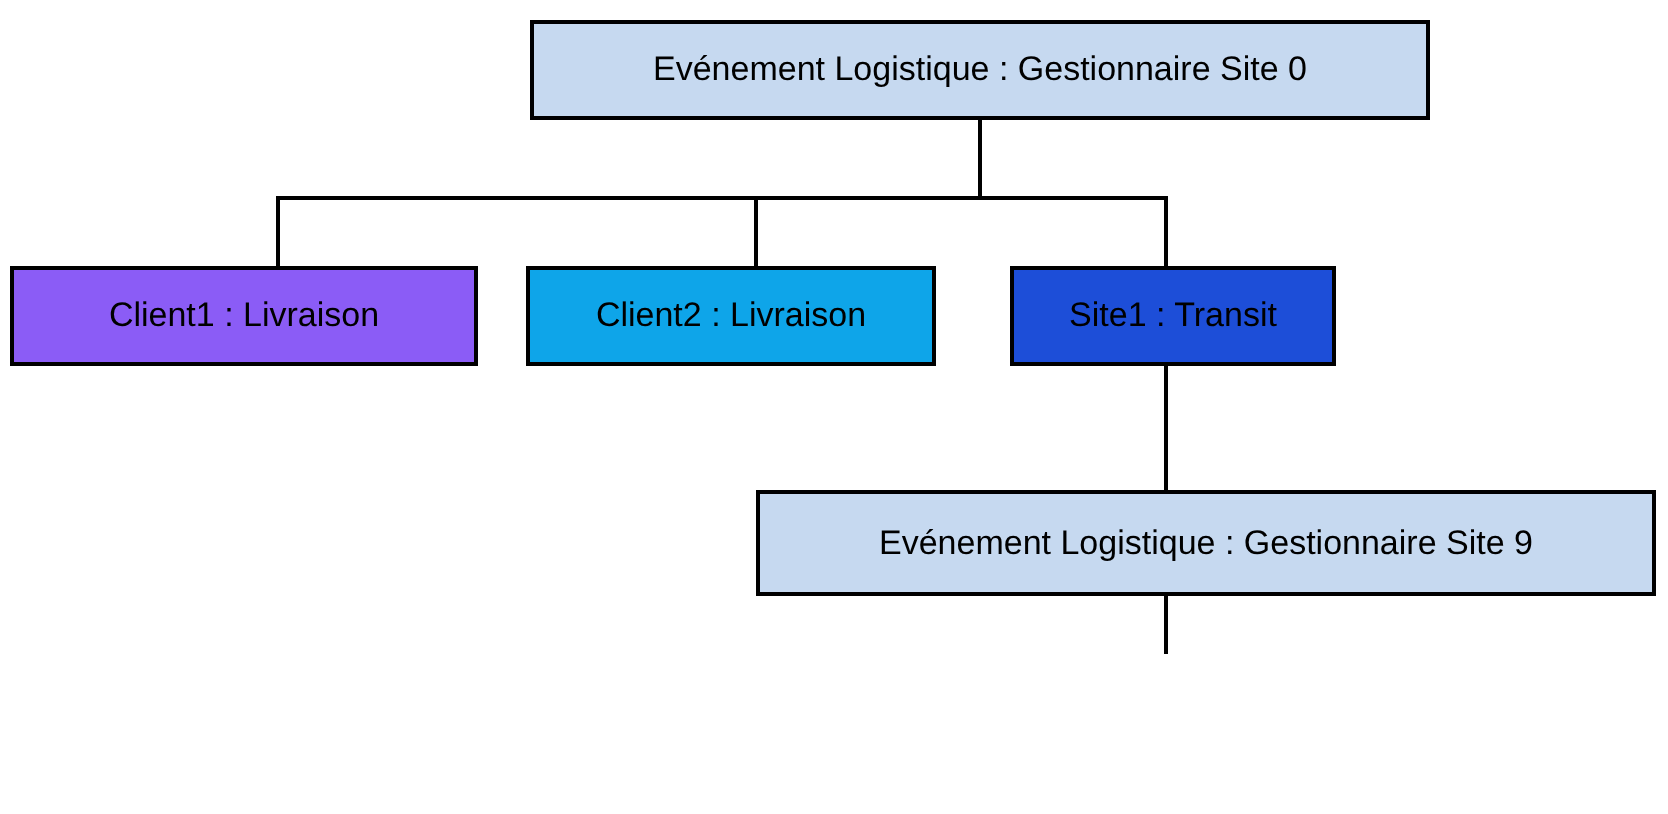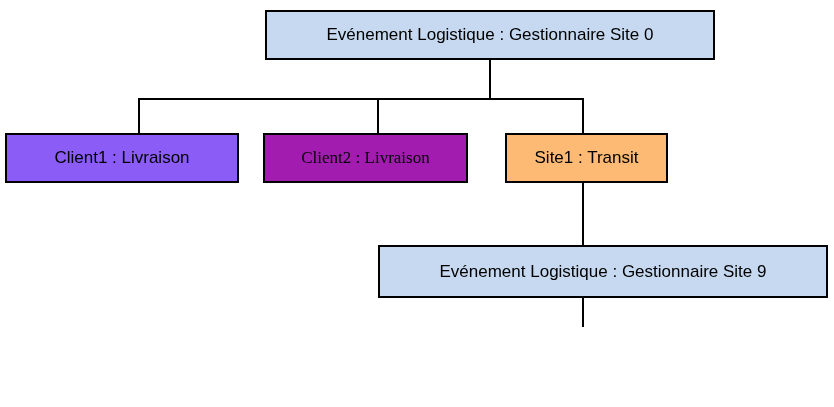--- a/index.html
+++ b/index.html
@@ -66,25 +66,25 @@
   <div class="line l-manager1-site2"></div>
 
   <div class="node fill-manager pos-root" data-fill="diagram.nodes.0.fill" style="background-color: rgb(198, 217, 240);">
     <span>Evénement Logistique : Gestionnaire Site 0</span>
   </div>
 
   <div class="node fill-client pos-client1" data-fill="diagram.nodes.1.fill" style="background-color: #8b5cf6;">
     <span>Client1 : Livraison</span>
   </div>
 
-  <div class="node fill-client pos-client2" data-fill="diagram.nodes.2.fill" style="background-color: #a21caf; font-family: Liberation Serif, serif;">
+  <div class="node fill-client pos-client2" data-fill="diagram.nodes.2.fill" style="background-color: #0ea5e9;">
     <span>Client2 : Livraison</span>
   </div>
 
-  <div class="node fill-site pos-site1" data-fill="diagram.nodes.3.fill" style="background-color: #fdba74; text-align: right;">
+  <div class="node fill-site pos-site1" data-fill="diagram.nodes.3.fill" style="background-color: #1d4ed8; text-align: right;">
     <span>Site1 : Transit</span>
   </div>
 
   <div class="node fill-manager pos-manager1" data-fill="diagram.nodes.4.fill" style="background-color: rgb(198, 217, 240);">
     <span>Evénement Logistique : Gestionnaire Site 9</span>
   </div>
 
 
 </div>
 

